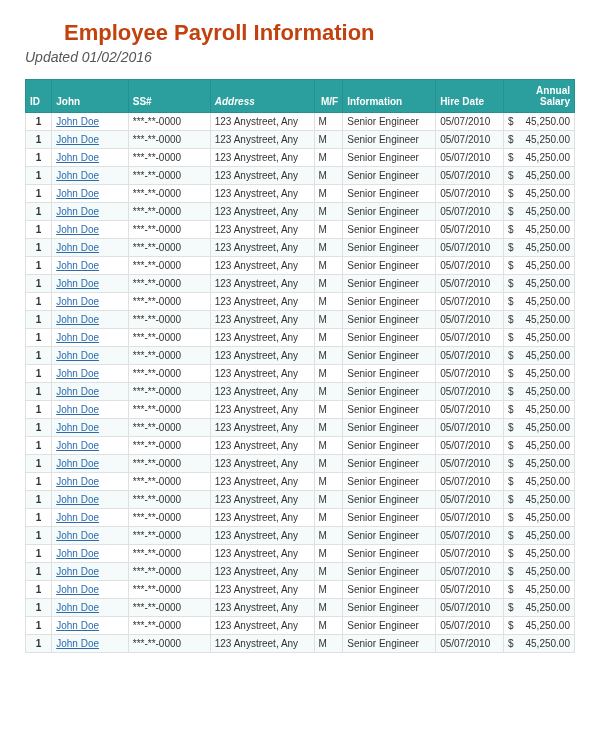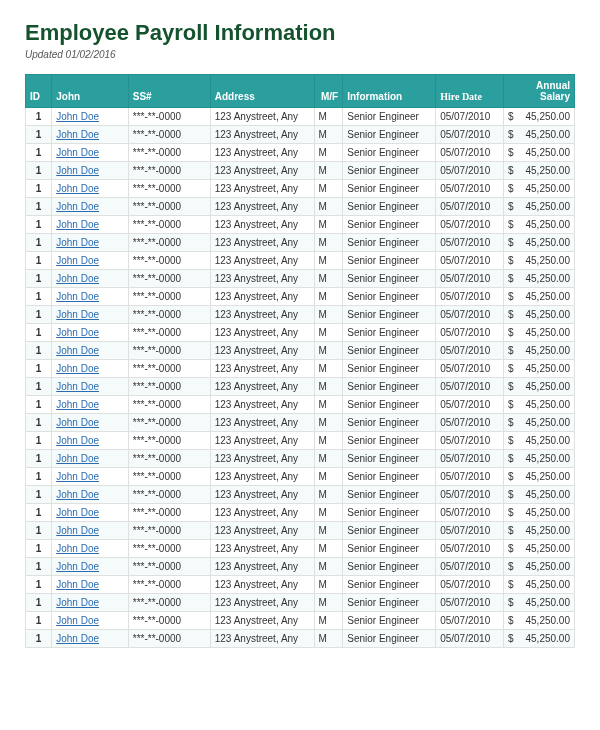--- a/index.html
+++ b/index.html
@@ -6,28 +6,29 @@
     body {
       background: #ffffff;
       font-family: Arial, sans-serif;
       font-size: 11px;
       color: #333;
       padding: 20px 25px;
       width: 600px;
       min-height: 730px;
     }
     .page-title {
-      color: #14532d;
+      color: #c2410c;
       font-size: 22px;
       font-weight: bold;
       margin-bottom: 3px;
+      margin-left: 39px;
     }
     .updated-label {
       color: #555;
-      font-size: 10px;
+      font-size: 14px;
       margin-bottom: 14px;
       font-style: italic;
     }
     table {
       width: 100%;
       border-collapse: collapse;
     }
     thead tr {
       background-color: #2b9e9e;
       color: #ffffff;
@@ -74,24 +75,24 @@
 
 <h1 class="page-title">Employee Payroll Information</h1>
 <div class="updated-label">Updated 01/02/2016</div>
 
 <table>
   <thead>
     <tr>
       <th style="width:24px;margin-top:9px;">ID</th>
       <th style="width:70px;">John</th>
       <th style="width:75px;margin-top:8px;">SS#</th>
-      <th style="width:95px;">Address</th>
+      <th style="width:95px;font-style:italic;">Address</th>
       <th style="width:22px;text-align:right;">M/F</th>
       <th style="width:85px;">Information</th>
-      <th style="width:62px;font-family:Liberation Serif, serif;">Hire Date</th>
+      <th style="width:62px;">Hire Date</th>
       <th class="right" style="width:65px;">Annual<br>Salary</th>
     </tr>
   </thead>
   <tbody id="table-body">
   <tr>
         <td class="id-col">1</td>
         <td class="link-style">John Doe</td>
         <td>***-**-0000</td>
         <td>123 Anystreet, Any</td>
         <td>M</td>

